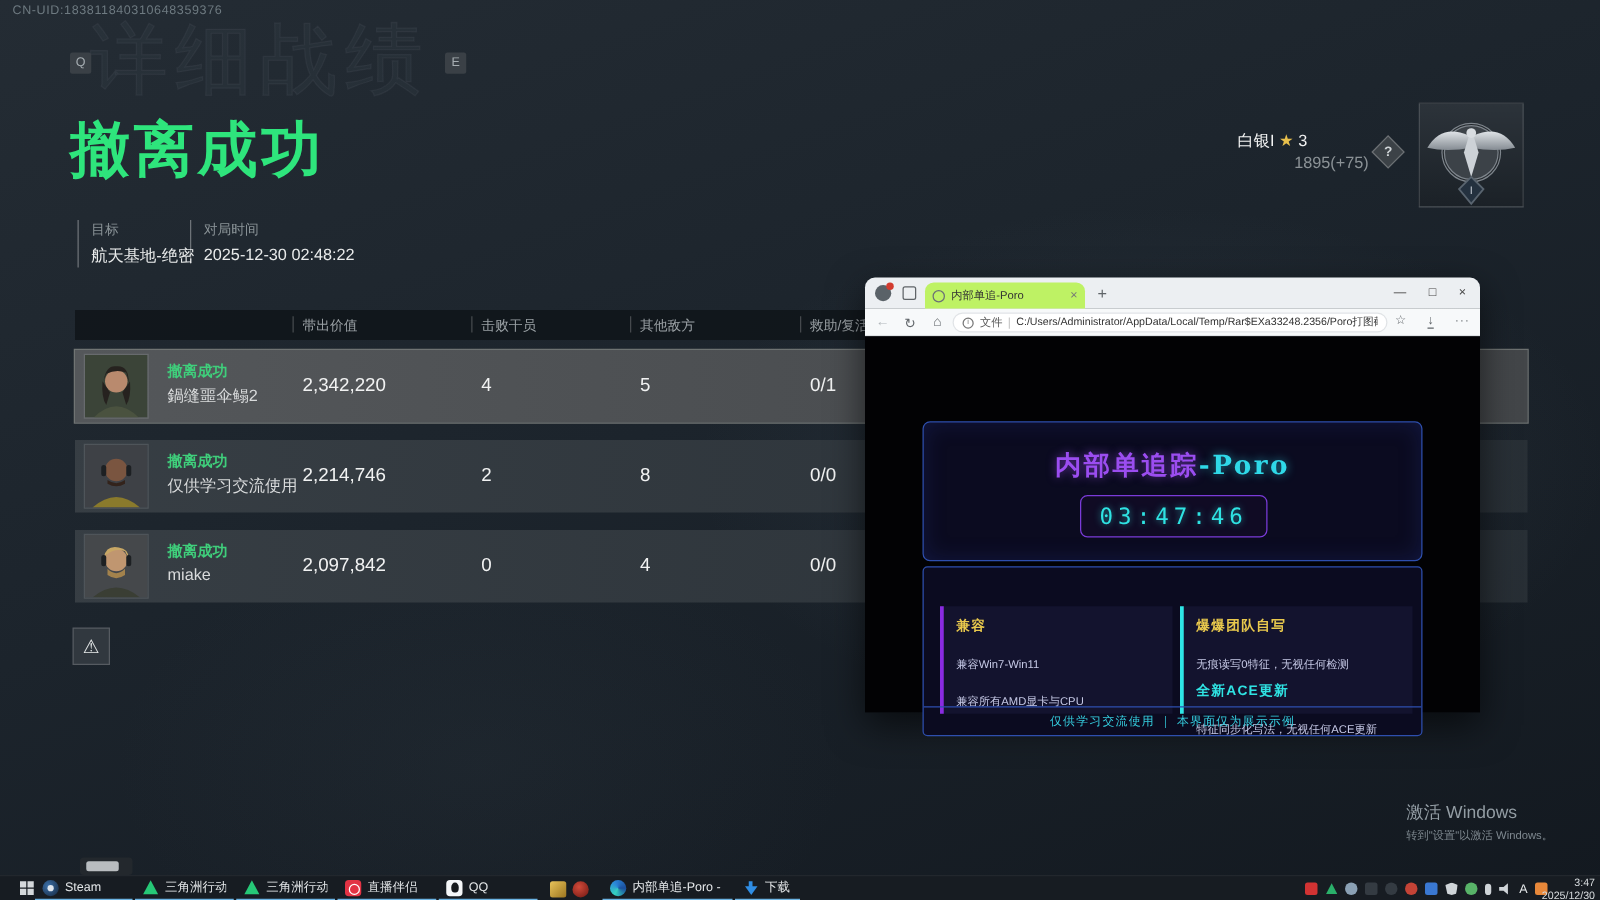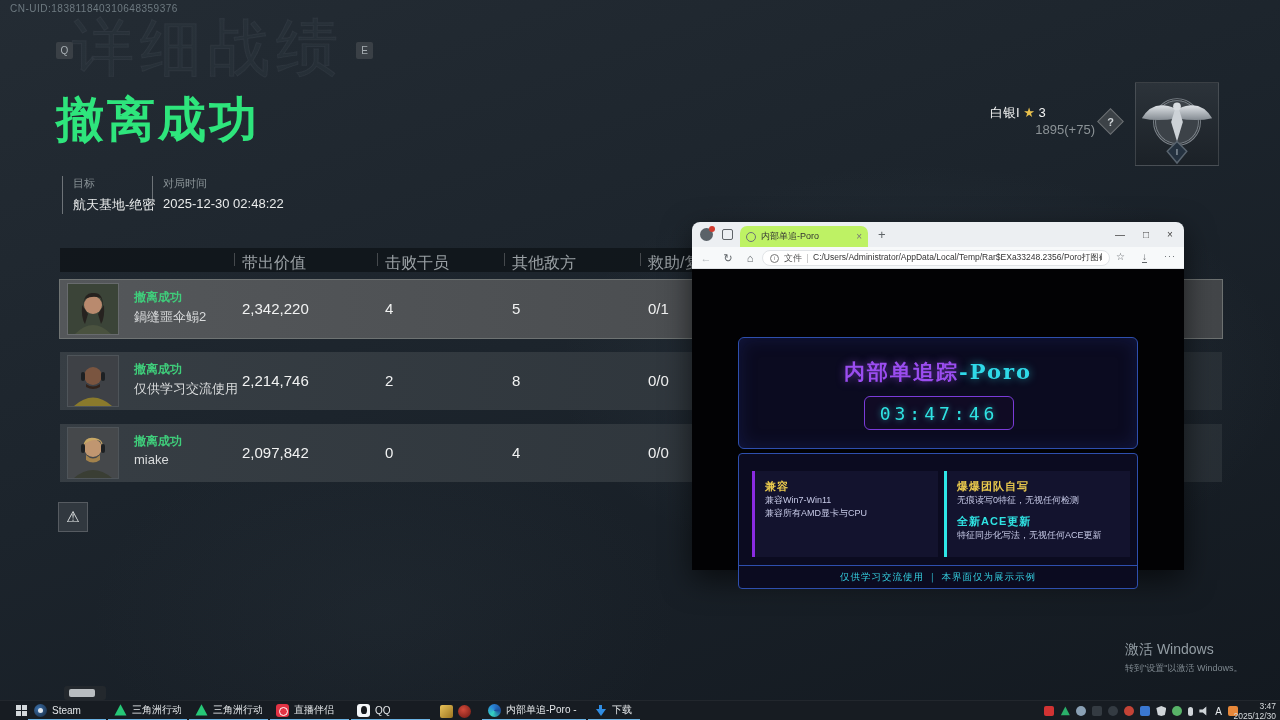--- a/index.html
+++ b/index.html
@@ -33,21 +33,21 @@
   .rank-line .star{color:#e8c04c;font-size:13px}
   .rank-score{position:absolute;left:990px;top:122px;width:105px;text-align:right;font-size:13px;color:#8b9296}
   .help-diamond{position:absolute;left:1101px;top:112px;width:19px;height:19px;background:#3c4247;transform:rotate(45deg);
     border:1px solid rgba(255,255,255,0.25)}
   .help-diamond span{position:absolute;inset:0;transform:rotate(-45deg);display:flex;align-items:center;justify-content:center;
     color:#cfd4d7;font-size:11px;font-weight:bold}
   .emblem-box{position:absolute;left:1135px;top:82px;width:84px;height:84px;
     background:linear-gradient(180deg,#2c333a,#1b2127);border:1px solid rgba(255,255,255,0.14)}
   
   .thead{position:absolute;left:60px;top:248px;width:937px;height:24px;background:rgba(14,19,23,0.78);
-    font-size:16px;color:#9aa0a4}
+    font-size:11px;color:#9aa0a4}
   .thead .c{position:absolute;top:5px}
   .thead .sep{position:absolute;top:5px;width:1px;height:13px;background:rgba(255,255,255,0.22)}
   .row{position:absolute;left:60px;width:1162px;height:58px;
     background:linear-gradient(90deg,rgba(56,63,69,0.95) 0%,rgba(49,56,62,0.92) 55%,rgba(44,51,57,0.78) 100%)}
   .row.hl{background:linear-gradient(90deg,#54575a 0%,#4a4d50 60%,#434649 100%);
     outline:1px solid rgba(210,210,200,0.45)}
   .row .avatar{position:absolute;left:8px;top:4px;width:50px;height:50px;outline:1px solid rgba(255,255,255,0.12)}
   .row .status{position:absolute;left:74px;top:9px;font-size:12px;font-weight:bold;color:#3fce7b}
   .row .pname{position:absolute;left:74px;top:28px;font-size:13px;color:#d9dbdc}
   .row .num{position:absolute;top:20px;font-size:15px;color:#f1f2f2}
@@ -99,26 +99,26 @@
   .p-title{position:absolute;left:0;top:20px;width:100%;text-align:center;
     font-family:"DejaVu Serif","Liberation Serif",serif;font-size:21px;font-weight:bold;letter-spacing:2px}
   .p-title .m{color:#9b4df0;text-shadow:0 0 8px rgba(155,77,240,0.6)}
   .p-title .a{color:#2fd9e8;text-shadow:0 0 8px rgba(47,217,232,0.6)}
   .p-timer{position:absolute;left:125px;top:58px;width:150px;height:34px;border:1px solid #7a3bd8;border-radius:6px;
     background:rgba(25,12,45,0.35);display:flex;align-items:center;justify-content:center;
     font-family:"DejaVu Sans Mono","Liberation Mono",monospace;font-size:18px;color:#2fe3e3;letter-spacing:4px;
     text-shadow:0 0 6px rgba(47,227,227,0.6)}
   .p-box2{position:absolute;left:46px;top:184px;width:400px;height:136px;border:1px solid #2e4fae;border-radius:4px;
     background:#0b0b20}
-  .p-card{position:absolute;top:17px;width:186px;height:86px;background:#13132e;padding:8px 10px}
+  .p-card{position:absolute;top:31px;width:186px;height:86px;background:#13132e;padding:8px 10px}
   .p-card.lft{left:13px;border-left:3px solid #8a2be2}
   .p-card.rgt{left:205px;border-left:3px solid #2ee6e6}
   .p-ctitle{font-size:11px;font-weight:bold;color:#e9c94d;letter-spacing:1px}
   .p-ctitle.cy{color:#2fe3e3;margin-top:7px}
-  .p-cline{font-size:9px;color:#c6c9e6;margin-top:0;white-space:nowrap}
+  .p-cline{font-size:9px;color:#c6c9e6;margin-top:17px;white-space:nowrap}
   .p-footer{position:absolute;left:0;bottom:0;width:100%;height:23px;border-top:1px solid #2e4fae;
     display:flex;align-items:center;justify-content:center;font-size:9.5px;color:#35cfe0;letter-spacing:1px}
   
   .taskbar{position:absolute;left:0;top:700px;width:1280px;height:20px;background:#171c22;z-index:10;
     border-top:1px solid rgba(255,255,255,0.05)}
   .tb-start{position:absolute;left:16px;top:4px;width:12px;height:12px;display:grid;
     grid-template-columns:5px 5px;grid-template-rows:5px 5px;gap:1px}
   .tb-start i{background:#d4d8db}
   .tb-btn{position:absolute;top:0;height:20px;display:flex;align-items:center;gap:5px;padding:0 6px;
     border-bottom:2px solid #6cb4e4}

